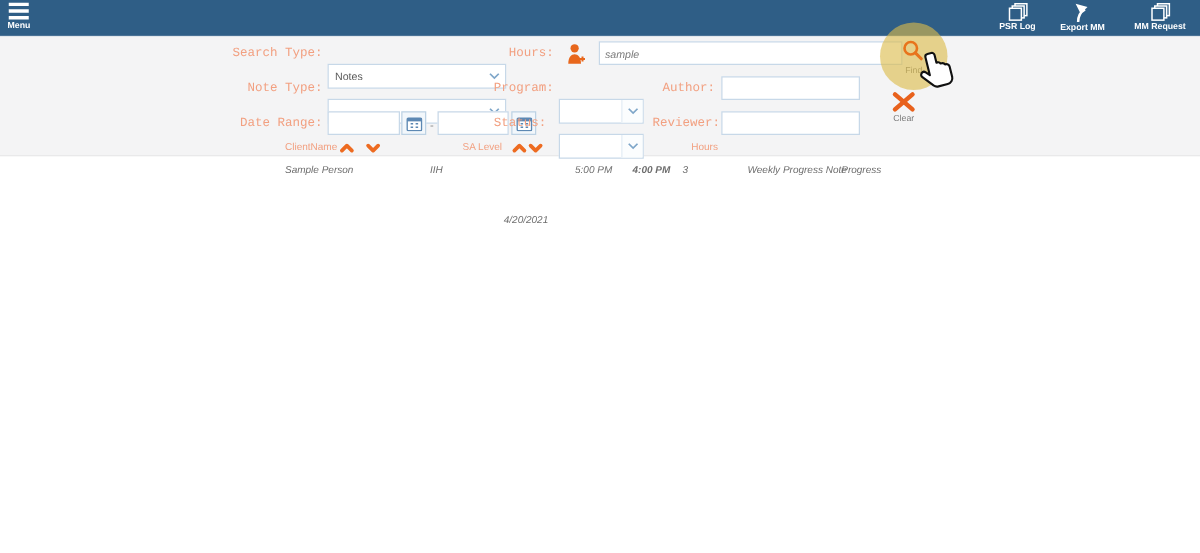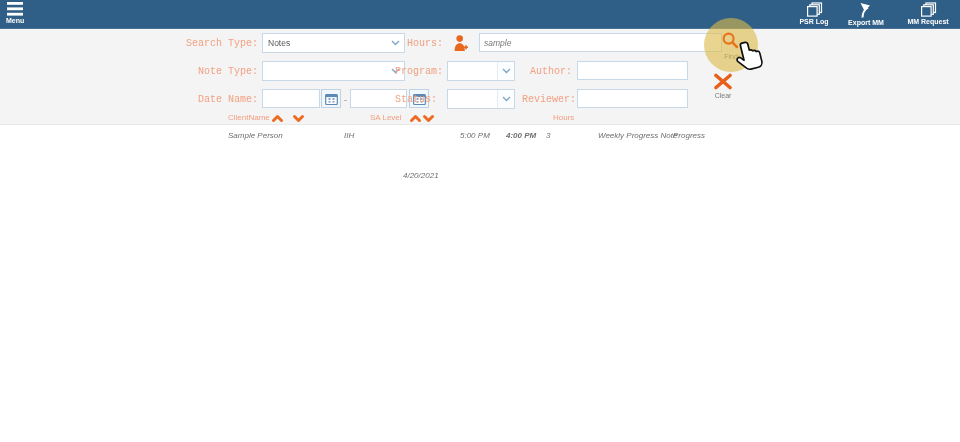--- a/index.html
+++ b/index.html
@@ -13,21 +13,21 @@
   .abs{position:absolute;}
   
   .topbar{position:absolute;left:0;top:0;width:960px;height:29px;background:var(--header-blue);border-bottom:1px solid #4a7296;}
   .bar-item{position:absolute;top:2px;display:flex;flex-direction:column;align-items:center;cursor:pointer;}
   .bar-item .lbl{color:#fff;font-size:7px;font-weight:bold;margin-top:1px;white-space:nowrap;}
   
   .formbg{position:absolute;left:0;top:29px;width:960px;height:96px;background:var(--bg-gray);border-bottom:1px solid #e9e9ea;}
   .flabel{position:absolute;color:var(--orange-label);font-size:10px;text-align:right;white-space:nowrap;font-family:Liberation Mono, monospace;}
   .tinput{position:absolute;height:19px;background:#fff;border:1px solid var(--input-border);font-size:8.5px;color:var(--text-gray);padding:0 4px;font-family:"Liberation Sans",sans-serif;outline:none;}
   .tinput.it{font-style:italic;color:#7a7a7a;}
-  .dd{position:absolute;height:20px;background:#fff;border:1px solid var(--input-border);display:flex;align-items:center;cursor:pointer;}
+  .dd{position:absolute;height:20px;background:#fff;border:1px solid var(--input-border);display:flex;align-items:center;cursor:pointer;margin-top:18px;}
   .dd .ddtext{flex:1;font-size:8.5px;color:var(--text-gray);padding-left:5px;}
   .dd .ddbtn{width:17px;height:100%;display:flex;align-items:center;justify-content:center;border-left:1px solid #e4edf5;background:#fbfdfe;}
   .calbtn{position:absolute;width:20px;height:19px;background:#f2f7fb;border:1px solid #bdd2e4;display:flex;align-items:center;justify-content:center;cursor:pointer;}
   .dash{position:absolute;color:#8a8a8a;font-size:9px;}
   
   .round-hl{position:absolute;left:704px;top:18px;width:54px;height:54px;border-radius:50%;background:rgba(219,188,74,0.62);pointer-events:none;}
   .vbtn{position:absolute;display:flex;flex-direction:column;align-items:center;cursor:pointer;}
   .vbtn .blbl{font-size:7px;color:#7a7a7a;margin-top:2px;}
   
   .thlabel{position:absolute;color:var(--orange-label);font-size:8px;white-space:nowrap;cursor:pointer;}
@@ -119,21 +119,21 @@
   <span class="ddtext"></span>
   <span class="ddbtn">
     <svg width="9" height="6" viewBox="0 0 9 6">
         <polyline points="1,1 4.5,4.5 8,1" stroke="#7ea6c9" stroke-width="1.4" fill="none"></polyline>
       </svg>
   </span>
 </div>
 <div class="flabel" style="left:522px;top:66px;width:50px;">Author:</div>
 <input class="tinput" style="left: 577px; top: 61px; width: 111px;" value="">
 
-<div class="flabel" style="left:178px;top:94px;width:80px;">Date Name:</div>
+<div class="flabel" style="left:178px;top:94px;width:80px;">Date Range:</div>
 <input class="tinput" style="left: 262px; top: 89px; width: 58px;" value="">
 <div class="calbtn" style="left:321px;top:89px;">
   <svg width="13" height="12" viewBox="0 0 13 12">
     <rect x="0.7" y="1.5" width="11.6" height="10" rx="1" fill="#fff" stroke="#5d88b3" stroke-width="1.2"></rect>
     <rect x="0.7" y="1.5" width="11.6" height="2.6" fill="#5d88b3"></rect>
     <path d="M3.5 6 h2 M7.5 6 h2 M3.5 8.8 h2 M7.5 8.8 h2" stroke="#5d88b3" stroke-width="1.3"></path>
   </svg>
 </div>
 <div class="dash" style="left:344px;top:95px;">-</div>
 <input class="tinput" style="left: 350px; top: 89px; width: 57px;" value="">

